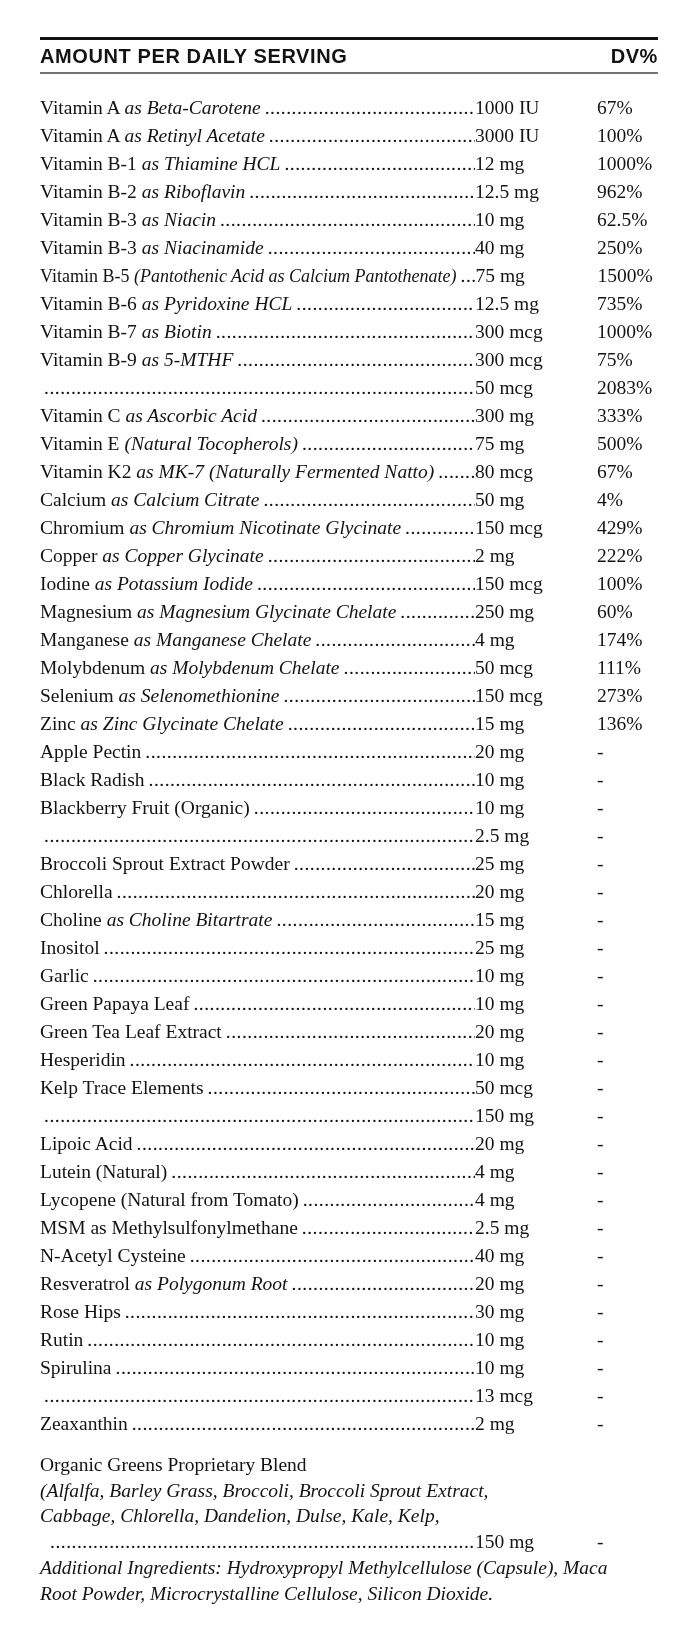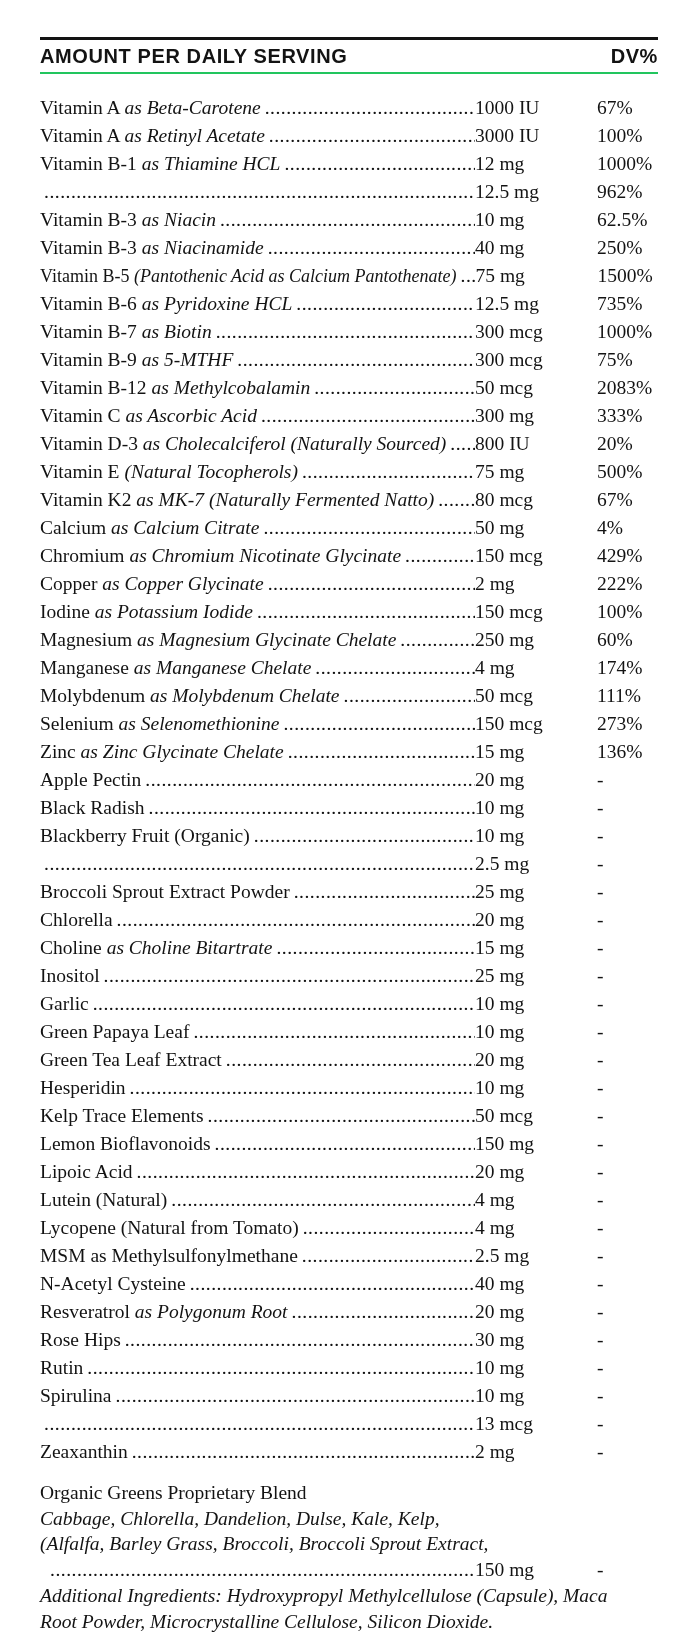--- a/index.html
+++ b/index.html
@@ -9,21 +9,21 @@
     color: #131313;
     font-family: "Liberation Serif", serif;
     position: relative;
     overflow: hidden;
   }
   .panel { position: absolute; left: 40px; top: 37px; width: 618px; }
 
   .hdr {
     display: flex; justify-content: space-between; align-items: baseline;
     border-top: 3px solid #131313;
-    border-bottom: 2px solid #22c55e;
+    border-bottom: 2px solid #737373;
     padding: 5px 0 4px 0;
     font-family: "Liberation Sans", sans-serif;
     font-weight: 700; font-size: 20px; line-height: 23px;
     letter-spacing: 0.6px;
   }
 
   .tbody { margin-top: 20px; }
 
   .row {
     display: flex; align-items: baseline;
@@ -78,20 +78,21 @@
         <span class="amt">3000 IU</span>
         <span class="dv">100%</span>
       </div>
       <div class="row">
         <span class="name">Vitamin B-1 <i>as Thiamine HCL</i></span>
         <span class="dots"></span>
         <span class="amt">12 mg</span>
         <span class="dv">1000%</span>
       </div>
       <div class="row">
+        <span class="name">Vitamin B-2 <i>as Riboflavin</i></span>
         <span class="dots"></span>
         <span class="amt">12.5 mg</span>
         <span class="dv">962%</span>
       </div>
       <div class="row">
         <span class="name">Vitamin B-3 <i>as Niacin</i></span>
         <span class="dots"></span>
         <span class="amt">10 mg</span>
         <span class="dv">62.5%</span>
       </div>
@@ -119,38 +120,31 @@
         <span class="amt">300 mcg</span>
         <span class="dv">1000%</span>
       </div>
       <div class="row">
         <span class="name">Vitamin B-9 <i>as 5-MTHF</i></span>
         <span class="dots"></span>
         <span class="amt">300 mcg</span>
         <span class="dv">75%</span>
       </div>
       <div class="row">
-        <span class="name">Vitamin B-12 <i>as Methylcobalamin</i></span>
         <span class="dots"></span>
         <span class="amt">50 mcg</span>
         <span class="dv">2083%</span>
       </div>
       <div class="row">
         <span class="name">Vitamin C <i>as Ascorbic Acid</i></span>
         <span class="dots"></span>
         <span class="amt">300 mg</span>
         <span class="dv">333%</span>
       </div>
       <div class="row">
-        <span class="name">Vitamin D-3 <i>as Cholecalciferol (Naturally Sourced)</i></span>
-        <span class="dots"></span>
-        <span class="amt">800 IU</span>
-        <span class="dv">20%</span>
-      </div>
-      <div class="row">
         <span class="name">Vitamin E <i>(Natural Tocopherols)</i></span>
         <span class="dots"></span>
         <span class="amt">75 mg</span>
         <span class="dv">500%</span>
       </div>
       <div class="row">
         <span class="name">Vitamin K2 <i>as MK-7 (Naturally Fermented Natto)</i></span>
         <span class="dots"></span>
         <span class="amt">80 mcg</span>
         <span class="dv">67%</span>
@@ -280,21 +274,20 @@
         <span class="amt">10 mg</span>
         <span class="dv">-</span>
       </div>
       <div class="row">
         <span class="name">Kelp Trace Elements</span>
         <span class="dots"></span>
         <span class="amt">50 mcg</span>
         <span class="dv">-</span>
       </div>
       <div class="row">
-        <span class="name">Lemon Bioflavonoids</span>
         <span class="dots"></span>
         <span class="amt">150 mg</span>
         <span class="dv">-</span>
       </div>
       <div class="row">
         <span class="name">Lipoic Acid</span>
         <span class="dots"></span>
         <span class="amt">20 mg</span>
         <span class="dv">-</span>
       </div>
@@ -355,22 +348,22 @@
         <span class="name">Zeaxanthin</span>
         <span class="dots"></span>
         <span class="amt">2 mg</span>
         <span class="dv">-</span>
       </div>
     </div>
 
   <div class="blend">
     <div class="blend-title">Organic Greens Proprietary Blend</div>
     <div>
+        <div class="blend-line">(Alfalfa, Barley Grass, Broccoli, Broccoli Sprout Extract,</div>
         <div class="blend-line">Cabbage, Chlorella, Dandelion, Dulse, Kale, Kelp,</div>
-        <div class="blend-line">(Alfalfa, Barley Grass, Broccoli, Broccoli Sprout Extract,</div>
         <div class="blend-last">
           <span class="dots"></span>
           <span class="amt">150 mg</span>
           <span class="dv">-</span>
         </div>
       </div>
   </div>
 
   <div class="additional">Additional Ingredients: Hydroxypropyl Methylcellulose (Capsule), Maca Root Powder, Microcrystalline Cellulose, Silicon Dioxide.</div>
 </div>

